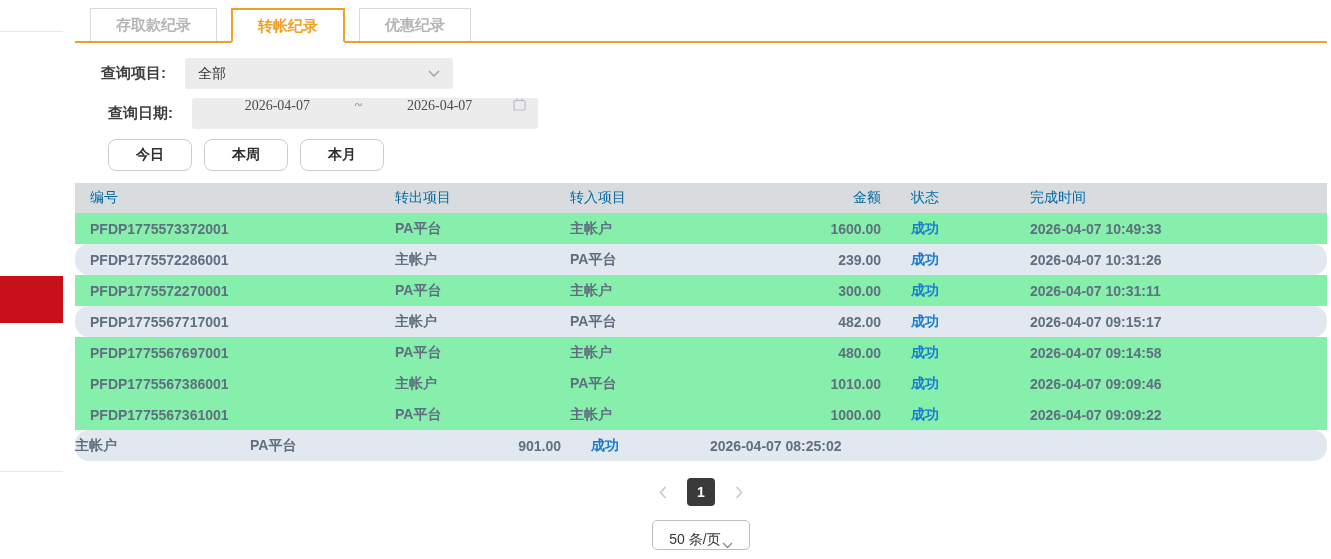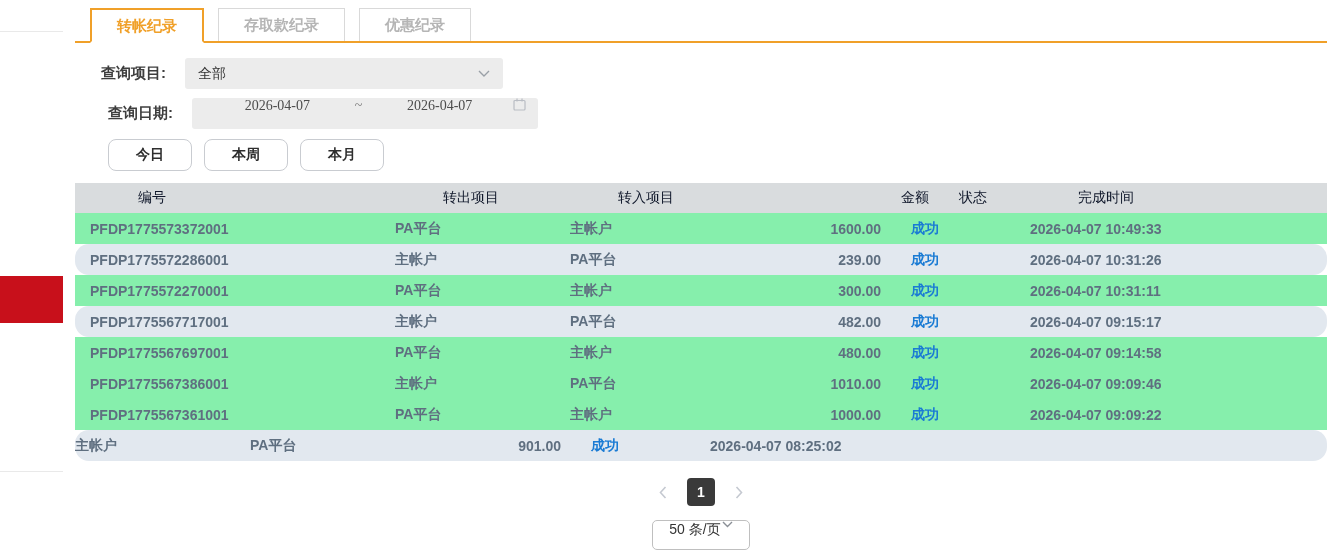--- a/index.html
+++ b/index.html
@@ -28,73 +28,73 @@
          border: 1px solid #d9d9d9; border-bottom: none; background: #fff;
          font-size: 15px; font-weight: bold; color: #b5b5b5; cursor: pointer; }
   .tab.active { height: 35px; line-height: 31px; margin-bottom: -2px; position: relative; z-index: 2;
                 border: 2px solid var(--accent-orange, #f0a029); border-bottom: 2px solid #fff;
                 color: var(--accent-orange, #f0a029); }
 
   
   .filter-row { display: flex; align-items: center; margin-left: 33px; margin-top: 9px; height: 31px; }
   .filter-row:first-of-type { margin-top: 15px; margin-left: 26px; }
   .filter-label { width: 84px; font-size: 15px; font-weight: bold; color: #3e3e3e; flex: 0 0 auto; }
-  .select-box { width: 318px; height: 31px; background: #ececec; border-radius: 3px;
+  .select-box { width: 268px; height: 31px; background: #ececec; border-radius: 3px;
                 display: flex; align-items: center; padding: 0 13px; font-size: 14px; color: #333; cursor: pointer; }
   .select-box .chev { margin-left: auto; }
   .daterange { width: 346px; height: 31px; background: #ececec; border-radius: 3px;
                display: flex; align-items: flex-start; padding: 0 12px; font-size: 14px; color: #4c4c4c; cursor: pointer; font-family: Liberation Serif, serif; }
   .daterange .d { flex: 1; text-align: center; }
   .daterange .tilde { flex: 0 0 auto; color: #7a7a7a; padding: 0 4px; }
   .btn-row { margin-top: 10px; height: 32px; }
   .qbtn { width: 84px; height: 32px; margin-right: 12px; background: #fff;
           border: 1px solid #c9ccd1; border-radius: 8px;
           font-family: inherit; font-size: 14px; font-weight: bold; color: #2e2e2e; cursor: pointer; }
 
   
   .rtable { margin-top: 12px; width: 100%; font-size: 14px; }
-  .thead { display: flex; align-items: center; height: 30px; background: var(--header-bg, #d9dcde); color: #0f172a; padding-left: 48px; }
+  .thead { display: flex; align-items: center; height: 30px; background: var(--header-bg, #d9dcde); color: #0369a1; }
   .trow { display: flex; align-items: center; height: 31px; background: #86efac; color: #5f6f80; font-weight: 600; }
   .trow.striped { background: var(--stripe, #e2e8ef); border-radius: 14px; }
   .c { flex: 0 0 auto; overflow: hidden; white-space: nowrap; }
   .c1 { width: 320px; padding-left: 15px; }
   .c2 { width: 175px; }
   .c3 { width: 190px; }
   .c4 { width: 135px; text-align: right; padding-right: 14px; }
   .c5 { width: 120px; padding-left: 16px; }
   .c6 { width: 312px; padding-left: 15px; }
   .status-ok { color: var(--status-blue, #1a7bd4); font-weight: 700; }
 
   
   .pagination { margin-top: 17px; display: flex; align-items: center; justify-content: center; gap: 16px; }
   .pg-arrow { display: flex; align-items: center; justify-content: center; width: 16px; height: 28px; cursor: pointer; }
   .pg-current { width: 28px; height: 28px; border-radius: 4px; background: var(--page-current-bg, #3a3a3a);
                 color: #fff; font-size: 14px; font-weight: bold;
                 display: flex; align-items: center; justify-content: center; cursor: pointer; }
   .pagesize { margin: 14px auto 0 auto; width: 98px; height: 30px; border: 1px solid #bfbfbf; border-radius: 5px;
-              display: flex; align-items: flex-start; justify-content: center; gap: 1px;
+              display: flex; align-items: flex-end; justify-content: center; gap: 1px;
               font-size: 14px; color: #333; background: #fff; cursor: pointer; }
   svg { display: block; }
 </style>
 </head>
 <body>
 
 <div class="page">
 
   <aside class="left-strip">
     <div class="strip-line top"></div>
     <div class="red-block"></div>
     <div class="strip-line bottom"></div>
   </aside>
 
   <main class="content">
 
     <nav class="tabbar">
+      <div class="tab">存取款纪录</div>
       <div class="tab active">转帐纪录</div>
-      <div class="tab">存取款纪录</div>
       <div class="tab">优惠纪录</div>
     </nav>
 
     <section>
       <div class="filter-row">
         <span class="filter-label">查询项目:</span>
         <div class="select-box">
           <span>全部</span>
           <span class="chev">
             <svg width="12" height="8" viewBox="0 0 12 8">

